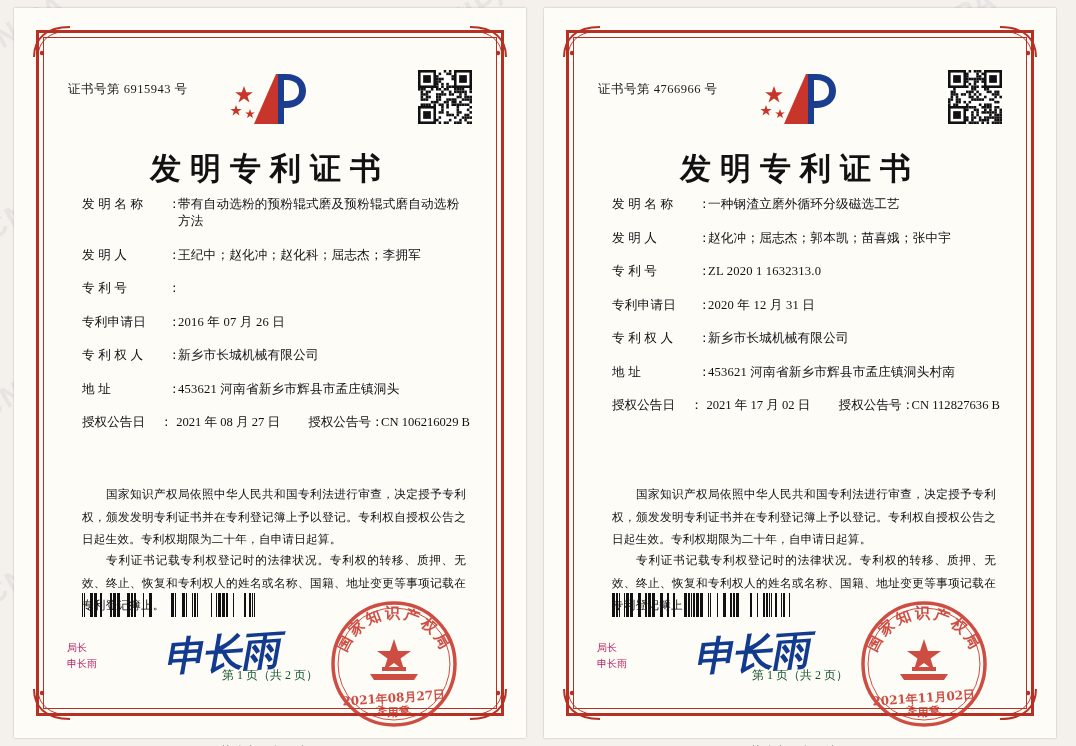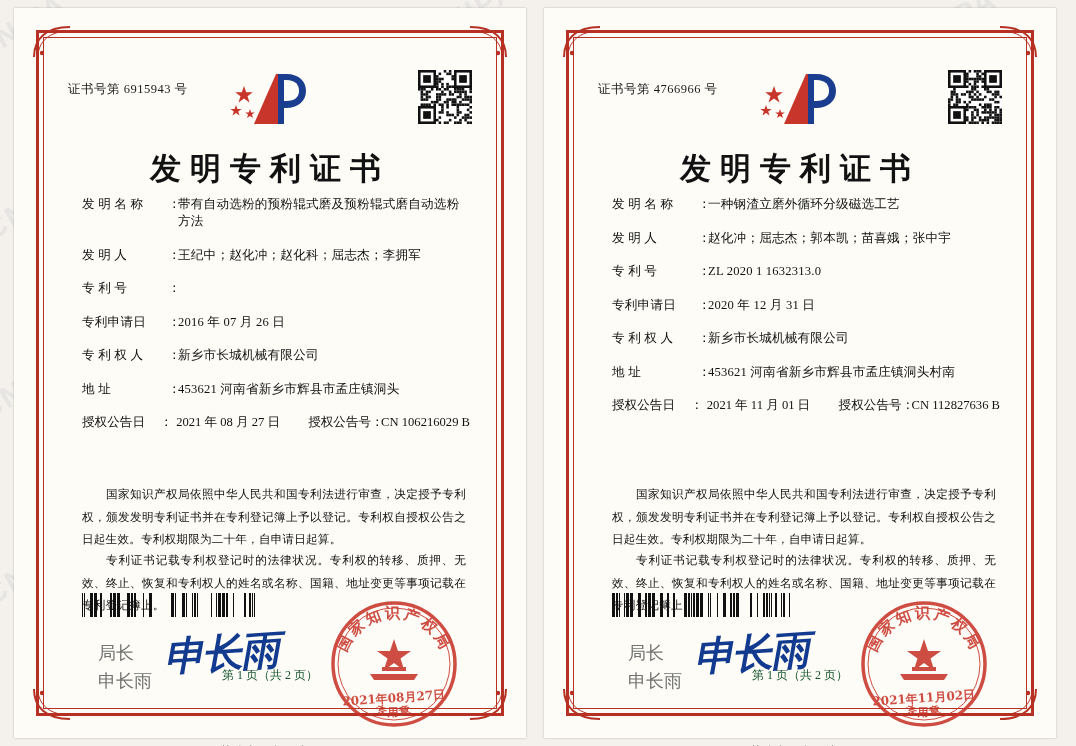--- a/index.html
+++ b/index.html
@@ -166,25 +166,25 @@
 
   .barcode {
     position: absolute;
     left: 28px;
     top: 545px;
     height: 24px;
     width: 180px;
   }
   .sign-block {
     position: absolute;
-    left: 44px;
+    left: 13px;
     top: 592px;
-    font-size: 18px;
+    font-size: 10px;
     line-height: 1.55;
-    color: #737373;
+    color: #be185d;
   }
   .signature {
     position: absolute;
     left: 110px;
     top: 578px;
     font-size: 40px;
     color: #123a8f;
     font-family: "DejaVu Serif", serif;
     font-style: italic;
     font-weight: bold;
@@ -819,21 +819,21 @@
           <div class="f-value">新乡市长城机械有限公司</div>
         </div>
         <div class="field-row">
           <div class="f-label">地            址</div>
           <div class="f-colon">：</div>
           <div class="f-value">453621  河南省新乡市辉县市孟庄镇洞头村南</div>
         </div>
         <div class="dual-row">
           <div class="p-label">授权公告日</div>
           <div class="f-colon">：</div>
-          <div>2021 年 11 月 01 日</div>
+          <div>2021 年 17 月 02 日</div>
           <div class="part2">
             <div class="p-label2">授权公告号</div>
             <div class="f-colon">：</div>
             <div>CN 112827636 B</div>
           </div>
         </div>
       </div>
 
       <div class="para p1">国家知识产权局依照中华人民共和国专利法进行审查，决定授予专利权，颁发发明专利证书并在专利登记簿上予以登记。专利权自授权公告之日起生效。专利权期限为二十年，自申请日起算。</div>
       <div class="para p2">专利证书记载专利权登记时的法律状况。专利权的转移、质押、无效、终止、恢复和专利权人的姓名或名称、国籍、地址变更等事项记载在专利登记簿上。</div>

